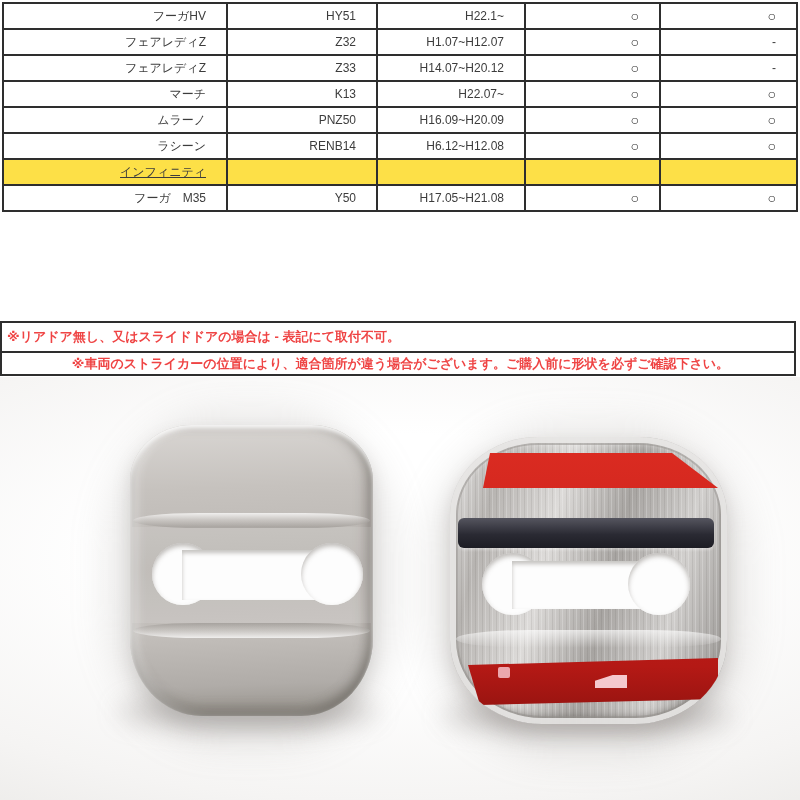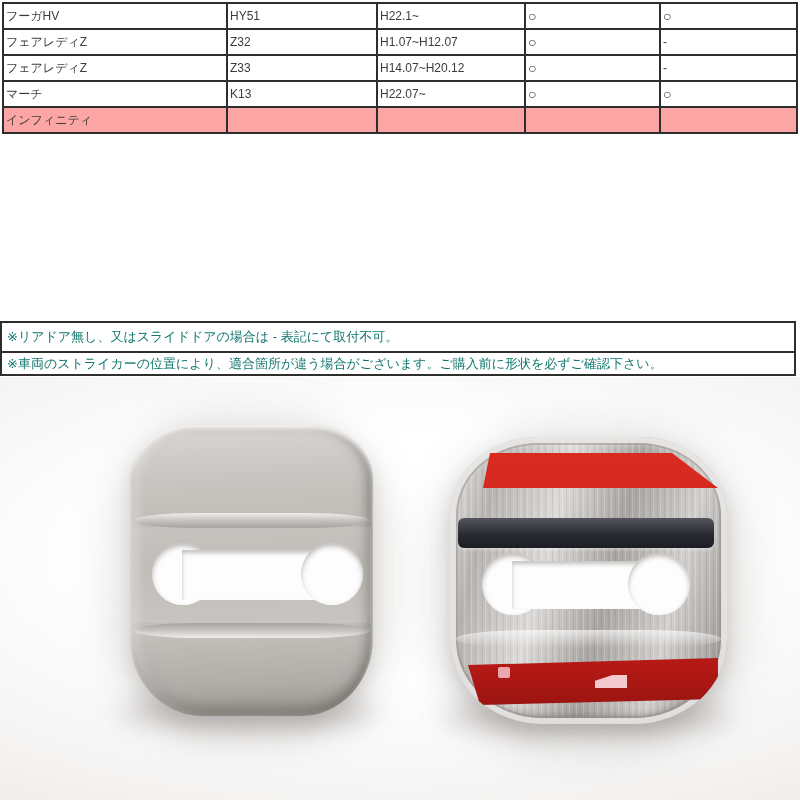--- a/index.html
+++ b/index.html
@@ -9,36 +9,36 @@
     font-family:"Liberation Sans","DejaVu Sans",sans-serif;
     color:#3c3c3c;
   }
   
   table.compat{
     position:absolute;left:2px;top:2px;width:794px;
     border-collapse:collapse;table-layout:fixed;
   }
   table.compat td{
     border:2px solid #2e2e2e;
-    height:24px;padding:0 2px;
-    text-align:left;vertical-align:middle;
+    height:24px;padding:0 20px;
+    text-align:right;vertical-align:middle;
     font-size:12px;line-height:1;color:#3c3c3c;
     overflow:hidden;white-space:nowrap;
   }
-  table.compat tr.section td{background:#fca5a5;}
+  table.compat tr.section td{background:#fde047;text-decoration:underline;}
   table.compat td.mark{font-size:14px;color:#2f2f2f;}
   
   .notes{position:absolute;left:0;top:321px;width:796px;}
   .note-row{
     border:2px solid #2e2e2e;background:#ffffff;
-    color:#0f766e;font-weight:normal;font-size:13px;
+    color:#ef4444;font-weight:bold;font-size:13px;
     padding-left:5px;white-space:nowrap;overflow:hidden;
   }
   .note-row.n1{height:28px;line-height:28px;}
-  .note-row.n2{height:21px;line-height:21px;margin-top:-2px;}
+  .note-row.n2{height:21px;line-height:21px;margin-top:-2px;text-align:center;}
   
   .photo-area{
     position:absolute;left:0;top:377px;width:800px;height:423px;
     background:radial-gradient(95% 75% at 50% 42%, #ffffff 38%, #f5f4f3 78%, #ecebe9 100%);
   }
   .shadow{position:absolute;border-radius:50%;filter:blur(12px);background:rgba(120,114,108,.30);}
   .s-left{left:118px;top:318px;width:260px;height:34px;}
   .s-right{left:442px;top:322px;width:290px;height:34px;}
   .halo{position:absolute;border-radius:40%;filter:blur(18px);background:rgba(140,134,128,.18);}
   .h-left{left:108px;top:36px;width:286px;height:330px;}
@@ -146,26 +146,47 @@
           <td class="mark">○</td>
           <td>-</td>
         </tr>
         <tr>
           <td>マーチ</td>
           <td>K13</td>
           <td>H22.07~</td>
           <td class="mark">○</td>
           <td class="mark">○</td>
         </tr>
+        <tr>
+          <td>ムラーノ</td>
+          <td>PNZ50</td>
+          <td>H16.09~H20.09</td>
+          <td class="mark">○</td>
+          <td class="mark">○</td>
+        </tr>
+        <tr>
+          <td>ラシーン</td>
+          <td>RENB14</td>
+          <td>H6.12~H12.08</td>
+          <td class="mark">○</td>
+          <td class="mark">○</td>
+        </tr>
         <tr class="section">
           <td>インフィニティ</td>
           <td></td>
           <td></td>
           <td></td>
           <td></td>
+        </tr>
+        <tr>
+          <td>フーガ　M35</td>
+          <td>Y50</td>
+          <td>H17.05~H21.08</td>
+          <td class="mark">○</td>
+          <td class="mark">○</td>
         </tr>
       </tbody>
   </table>
 
   <div class="notes">
     <div class="note-row n1">※リアドア無し、又はスライドドアの場合は - 表記にて取付不可。</div>
     <div class="note-row n2">※車両のストライカーの位置により、適合箇所が違う場合がございます。ご購入前に形状を必ずご確認下さい。</div>
   </div>
 
   <div class="photo-area">

